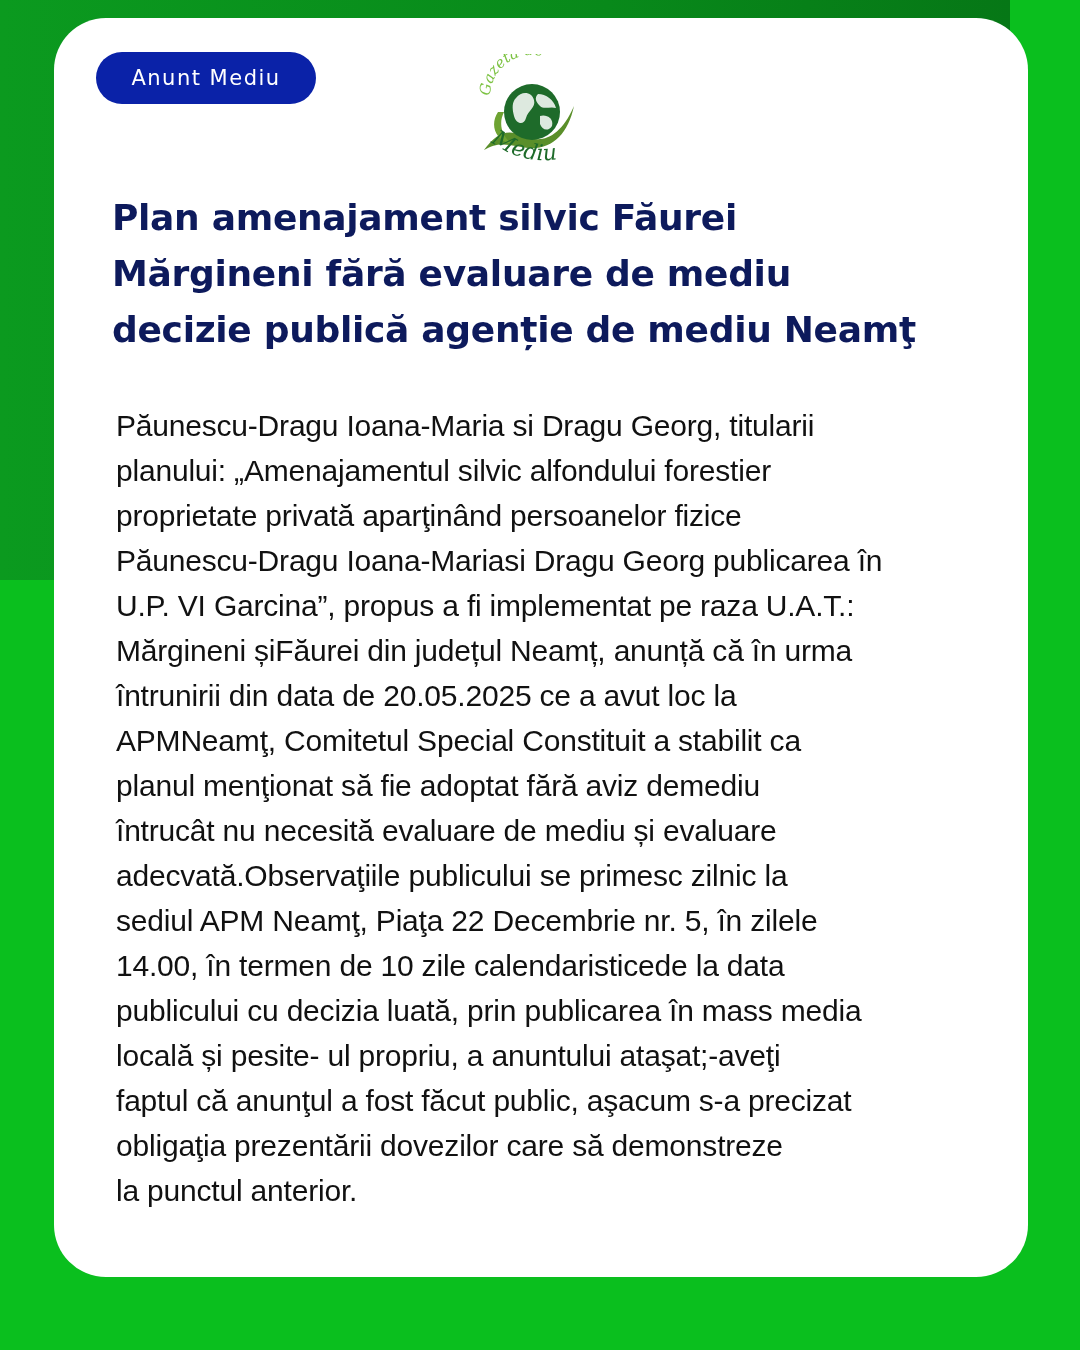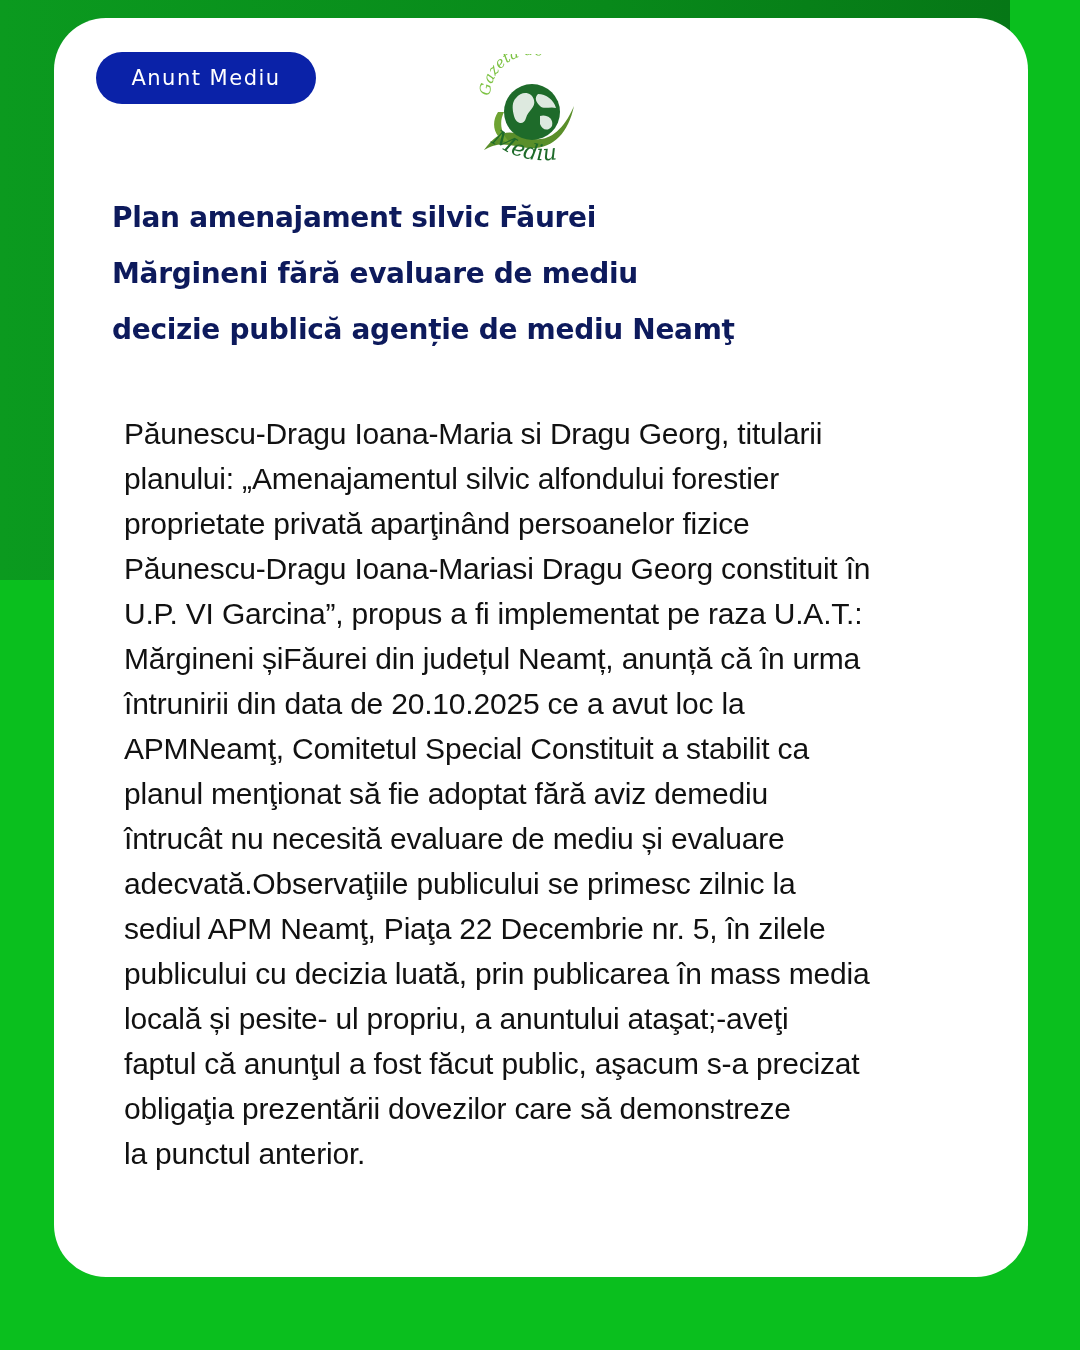--- a/index.html
+++ b/index.html
@@ -59,31 +59,31 @@
     }
     .title {
       position: absolute;
       left: 58px;
       top: 172px;
       width: 880px;
       margin: 0;
       color: #0d1a5c;
       font-family: "DejaVu Sans", sans-serif;
       font-weight: bold;
-      font-size: 28px;
+      font-size: 36px;
       line-height: 56px;
       letter-spacing: -0.3px;
     }
     .title span { display: block; white-space: nowrap; }
     .body-text {
       position: absolute;
       left: 58px;
       top: 381px;
       width: 900px;
-      margin: 12px;
+      margin: 4px;
       color: #111111;
       font-family: "Liberation Sans", sans-serif;
       font-size: 30px;
       line-height: 45px;
       letter-spacing: -0.2px;
     }
     .body-text span { display: block; white-space: nowrap; }
   </style>
 </head>
 <body>
@@ -122,29 +122,30 @@
   <h1 class="title">
     <span>Plan amenajament silvic Făurei</span>
     <span>Mărgineni fără evaluare de mediu</span>
     <span>decizie publică agenție de mediu Neamţ</span>
   </h1>
 
   <div class="body-text">
     <span>Păunescu-Dragu Ioana-Maria si Dragu Georg, titularii</span>
     <span>planului: „Amenajamentul silvic alfondului forestier</span>
     <span>proprietate privată aparţinând persoanelor fizice</span>
-    <span>Păunescu-Dragu Ioana-Mariasi Dragu Georg constituit în</span>
+    <span>Păunescu-Dragu Ioana-Mariasi Dragu Georg publicarea în</span>
     <span>U.P. VI Garcina”, propus a fi implementat pe raza U.A.T.:</span>
     <span>Mărgineni șiFăurei din județul Neamț, anunță că în urma</span>
-    <span>întrunirii din data de 20.10.2025 ce a avut loc la</span>
+    <span>întrunirii din data de 20.05.2025 ce a avut loc la</span>
     <span>APMNeamţ, Comitetul Special Constituit a stabilit ca</span>
     <span>planul menţionat să fie adoptat fără aviz demediu</span>
     <span>întrucât nu necesită evaluare de mediu și evaluare</span>
     <span>adecvată.Observaţiile publicului se primesc zilnic la</span>
     <span>sediul APM Neamţ, Piaţa 22 Decembrie nr. 5, în zilele</span>
+    <span>14.00, în termen de 10 zile calendaristicede la data</span>
     <span>publicului cu decizia luată, prin publicarea în mass media</span>
     <span>locală și pesite- ul propriu, a anuntului ataşat;-aveţi</span>
     <span>faptul că anunţul a fost făcut public, aşacum s-a precizat</span>
     <span>obligaţia prezentării dovezilor care să demonstreze</span>
     <span>la punctul anterior.</span>
   </div>
 
 </div>
 
 </body></html>

